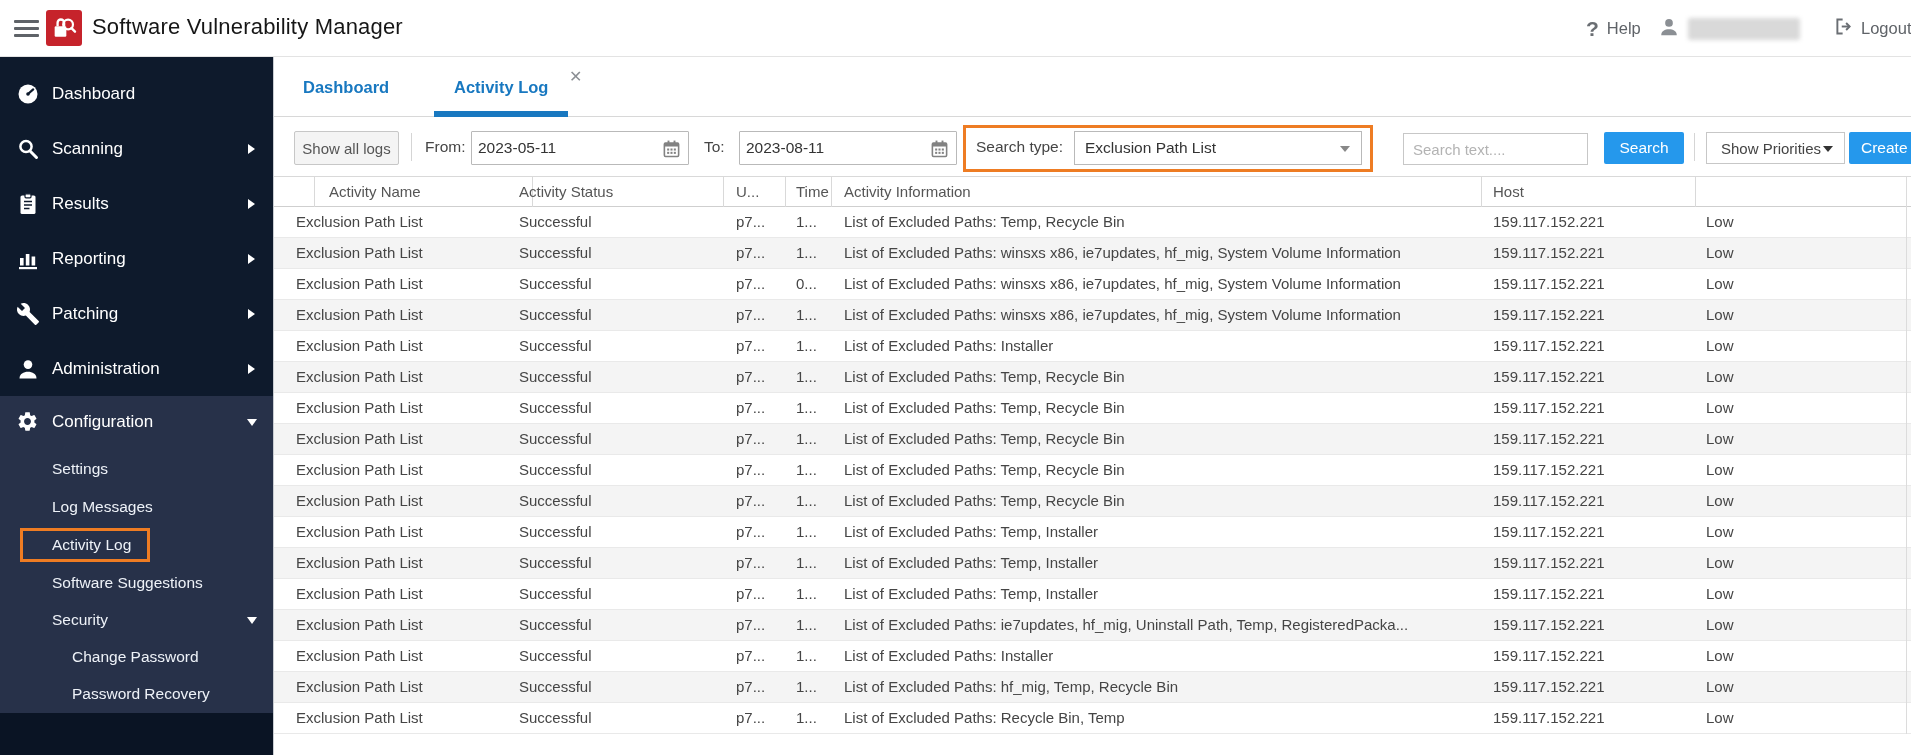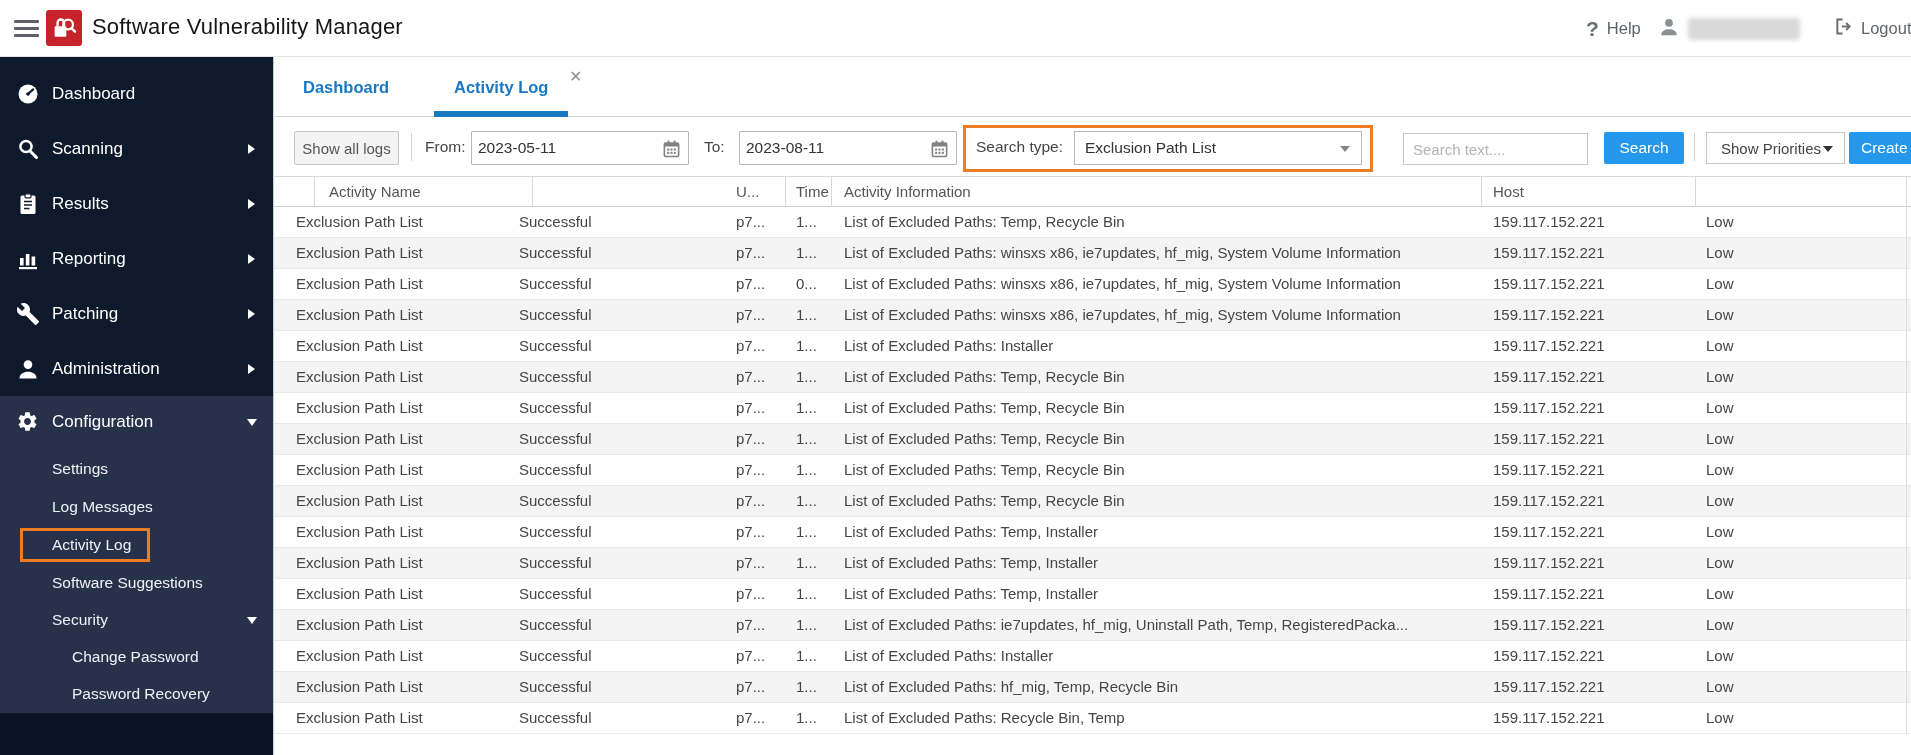--- a/index.html
+++ b/index.html
@@ -283,20 +283,21 @@
       <div id="priorities-btn">
         <span>Show Priorities</span>
         <span class="chev"></span>
       </div>
       <div class="tb-btn-blue" style="left:1575px;width:150px;justify-content:flex-start;padding-left:12px;">Create N</div>
     </div>
 
     <div id="grid">
       <div id="ghead">
           <div class="hcell" style="left: 8px; width: 219px; padding-left: 14px;">Activity Name</div>
+          <div class="hcell" style="left: 227px; width: 223px; padding-left: 18px;">Activity Status</div>
           <div class="hcell" style="left: 450px; width: 62px; padding-left: 12px;">U...</div>
           <div class="hcell" style="left: 512px; width: 46px; padding-left: 10px;">Time</div>
           <div class="hcell" style="left: 558px; width: 650px; padding-left: 12px;">Activity Information</div>
           <div class="hcell" style="left: 1208px; width: 214px; padding-left: 11px;">Host</div>
         </div>
       <div id="grows">
           <div class="grow" style="top: 30px;">
             <span class="gcell" style="left: 8px; width: 219px; padding-left: 14px;">Exclusion Path List</span>
             <span class="gcell" style="left: 227px; width: 223px; padding-left: 18px;">Successful</span>
             <span class="gcell" style="left: 450px; width: 62px; padding-left: 12px;">p7...</span>

